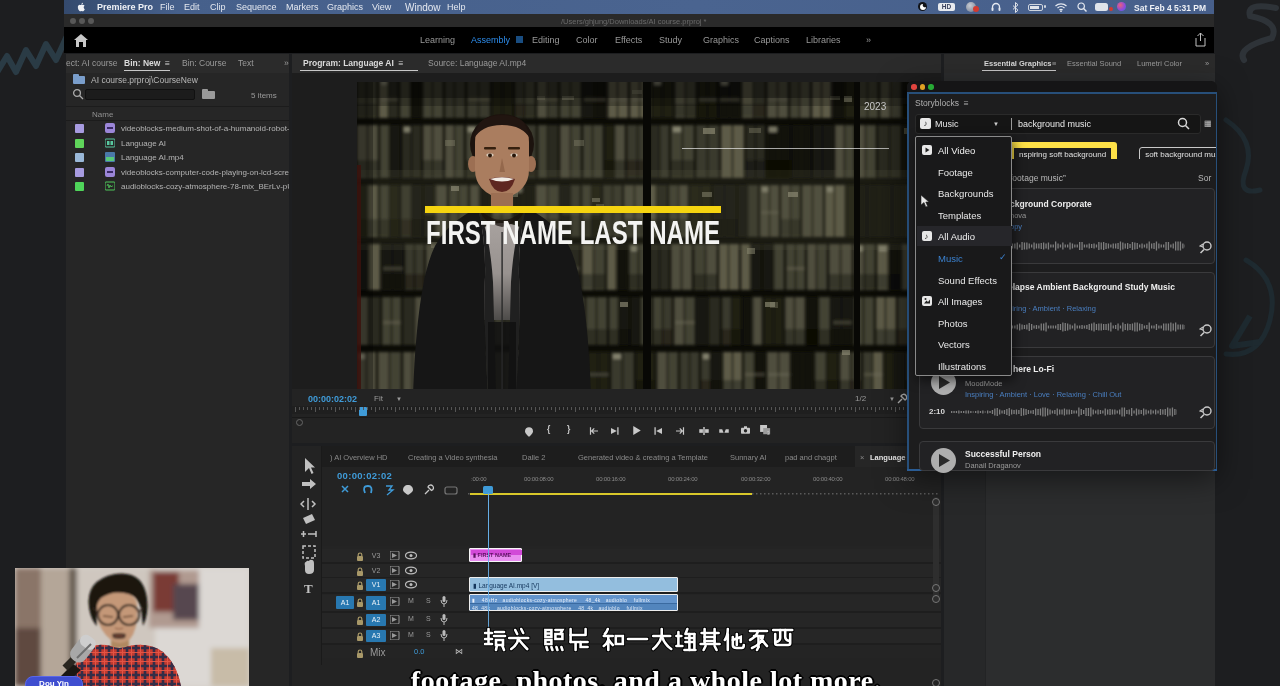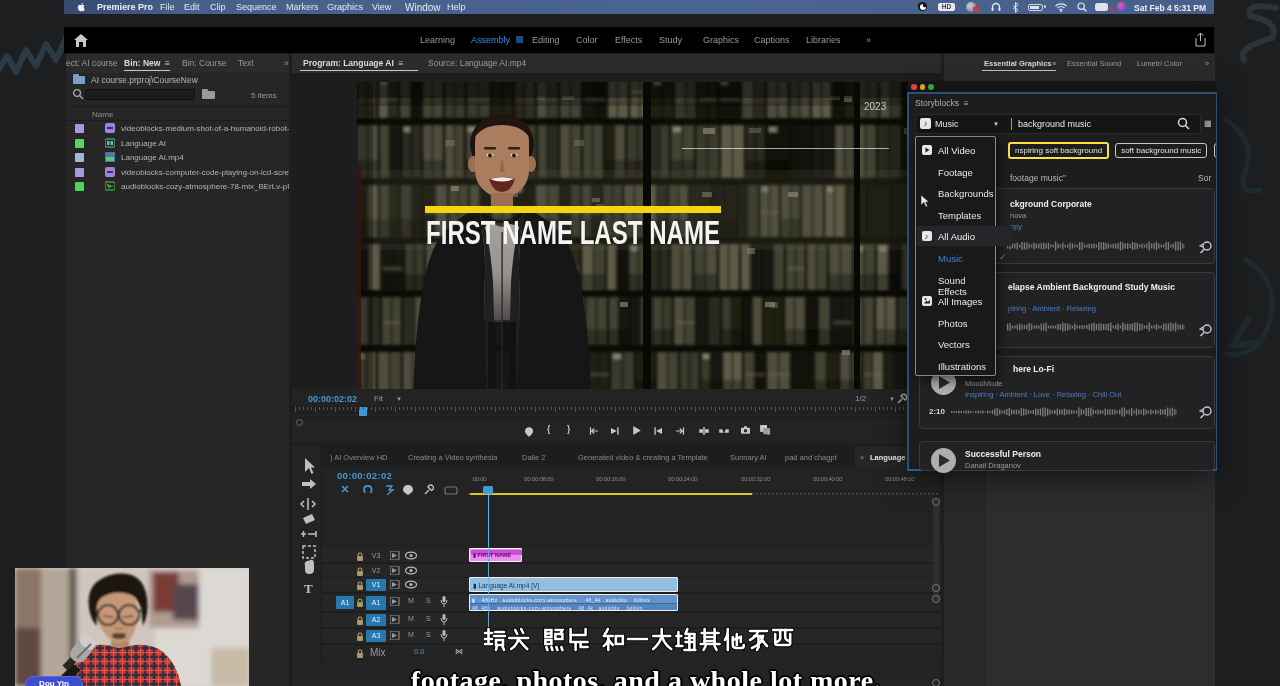--- a/index.html
+++ b/index.html
@@ -61,20 +61,26 @@
       </svg>
 <svg class="abs" style="left:162px;top:2px" width="10" height="10" viewBox="0 0 10 10">
         <circle cx="4.2" cy="4.2" r="3.2" stroke="#e4e8f0" stroke-width="1.2" fill="none"></circle>
         <path d="M6.6 6.6 L9.5 9.5" stroke="#e4e8f0" stroke-width="1.4"></path>
       </svg>
 <div class="abs" style="left:180px;top:3px;width:13px;height:8px;border-radius:2.5px;background:#dfe3ea"></div>
 <div class="abs" style="left:194px;top:6.5px;width:4px;height:4px;border-radius:50%;background:#d33a30"></div>
 <div class="abs" style="left:202px;top:2px;width:9px;height:9px;border-radius:50%;background:radial-gradient(circle at 35% 35%,#e8607a,#8a4adf 60%,#3a78d8)"></div>
 <div class="abs" style="left:219px;top:2.5px;font-size:8.5px;font-weight:bold">Sat Feb 4</div>
 <div class="abs" style="left:259px;top:2.5px;font-size:8.5px;font-weight:bold">5:31 PM</div>
+</div>
+    <div class="abs" style="left:64px;top:13.5px;width:1150px;height:13.5px;background:#2a2a2a">
+<div class="abs" style="left:6px;top:4px;width:6px;height:6px;border-radius:50%;background:#585858"></div>
+<div class="abs" style="left:15px;top:4px;width:6px;height:6px;border-radius:50%;background:#585858"></div>
+<div class="abs" style="left:24px;top:4px;width:6px;height:6px;border-radius:50%;background:#585858"></div>
+<div class="abs" style="left:497px;top:3.5px;color:#6a6a6a;font-size:7.5px">/Users/ghjung/Downloads/AI course.prproj *</div>
 </div>
     <div class="abs" style="left:64px;top:27px;width:1150px;height:26px;background:#000000">
 <svg class="abs" style="left:10px;top:7px" width="14" height="13" viewBox="0 0 14 13">
         <path d="M7 0 L14 6 L12 6 L12 13 L9 13 L9 8 L5 8 L5 13 L2 13 L2 6 L0 6 Z" fill="#c8c8c8"></path>
       </svg>
 <div class="abs" style="left:356px;top:8px;font-size:9px;color:#989898">Learning</div>
 <div class="abs" style="left:407px;top:8px;font-size:9px;color:#2d8ceb">Assembly</div>
 <div class="abs" style="left:452px;top:9px;width:7px;height:7px;background:#2d8ceb;opacity:.55"></div>
 <div class="abs" style="left:468px;top:8px;font-size:9px;color:#989898">Editing</div>
 <div class="abs" style="left:512px;top:8px;font-size:9px;color:#989898">Color</div>
@@ -1196,21 +1202,21 @@
 <div class="abs" style="left:86px;top:40px;font-size:6px;color:#ccc">▼</div>
 <div class="abs" style="left:104px;top:37px;width:1px;height:12px;background:#9a9a9a"></div>
 <div class="abs" style="left:111px;top:38px;font-size:9px;color:#e8e8e8">background music</div>
 <svg class="abs" style="left:270px;top:36px" width="13" height="13" viewBox="0 0 13 13">
         <circle cx="5.5" cy="5.5" r="4" stroke="#d8d8d8" stroke-width="1.5" fill="none"></circle>
         <path d="M8.5 8.5 L12 12" stroke="#d8d8d8" stroke-width="1.5"></path>
       </svg>
 <div class="abs" style="left:297px;top:38px;width:12px;height:12px;color:#c8c8c8;font-size:8px">▦</div>
 </div>
     <div class="abs" style="left:1008px;top:142px;width:208px;height:17px;overflow:hidden;color:#e0e0e0;font-size:8px;white-space:nowrap">
-<span style="display:inline-block;border:2px solid #fde047;border-radius:3px;padding:2px 5px;margin-right:6px">nspiring soft background</span><span style="display:inline-block;border:1px solid #c8c8c8;border-radius:3px;padding:2px 5px;margin-right:7px">soft background music</span><span style="display:inline-block;border:1px solid #c8c8c8;border-radius:3px;padding:2px 5px">am</span>
+<span style="display:inline-block;border:6px solid #fde047;border-radius:3px;padding:2px 5px;margin-right:22px">nspiring soft background</span><span style="display:inline-block;border:1px solid #c8c8c8;border-radius:3px;padding:2px 5px;margin-right:7px">soft background music</span><span style="display:inline-block;border:1px solid #c8c8c8;border-radius:3px;padding:2px 5px">am</span>
 </div>
     <div class="abs" style="left:1010px;top:173px;font-size:8.5px;color:#b8b8b8">footage music”</div>
     <div class="abs" style="left:1198px;top:173px;font-size:8.5px;color:#b8b8b8">Sor</div>
     <div class="abs" style="left:919px;top:188px;width:296px;height:76px;border:1px solid #3a3a3c;border-radius:4px;background:#222224"></div>
     <div class="abs" style="left:919px;top:272px;width:296px;height:76px;border:1px solid #3a3a3c;border-radius:4px;background:#222224"></div>
     <div class="abs" style="left:919px;top:356px;width:296px;height:73px;border:1px solid #3a3a3c;border-radius:4px;background:#222224"></div>
     <div class="abs" style="left:919px;top:441px;width:296px;height:30px;border:1px solid #3a3a3c;border-radius:4px;background:#222224"></div>
     <div class="abs" style="left:1010px;top:199px;font-size:8.5px;color:#efefef;font-weight:bold">ckground Corporate</div>
 <div class="abs" style="left:1010px;top:211px;font-size:7.5px;color:#9a9a9a">nova</div>
 <div class="abs" style="left:1010px;top:222px;font-size:7.5px;color:#4a7fc0">ppy</div>
@@ -1495,21 +1501,21 @@
       <circle cx="8" cy="6" r="4" stroke="#c8c8c8" stroke-width="1.4" fill="none"></circle>
       <path d="M5 9.5 L1.5 13" stroke="#c8c8c8" stroke-width="1.6"></path>
       <path d="M4 4 L1 6 L4 7" stroke="#c8c8c8" stroke-width="1.2" fill="none"></path>
     </svg>
     <div class="abs" style="left:931px;top:448px;width:25px;height:25px;border-radius:50%;background:#aeaeae"></div>
 <svg class="abs" style="left:939px;top:454px" width="11" height="13">
       <path d="M0 0 L11 6.5 L0 13 Z" fill="#2a2a2a"></path>
     </svg>
 <div class="abs" style="left:965px;top:449px;font-size:8.5px;color:#efefef;font-weight:bold">Successful Person</div>
 <div class="abs" style="left:965px;top:461px;font-size:7.5px;color:#9a9a9a">Danail Draganov</div>
-    <div class="abs" style="left:915px;top:136px;width:81px;height:240px;background:#19191a;border:1px solid #8a8a8a;border-radius:2px;box-shadow:2px 4px 12px rgba(0,0,0,.6)">
+    <div class="abs" style="left:915px;top:136px;width:97px;height:240px;background:#19191a;border:1px solid #8a8a8a;border-radius:2px;box-shadow:2px 4px 12px rgba(0,0,0,.6)">
       <div class="abs" style="left:1px;top:89px;width:95px;height:20px;background:#26262a"></div>
       <svg class="abs" style="left:6px;top:8px" width="10" height="10" viewBox="0 0 10 10">
         <rect x="0" y="0" width="10" height="10" rx="2" fill="#e8e8e8"></rect>
         <path d="M3.5 2.5 L7.5 5 L3.5 7.5 Z" fill="#222"></path>
       </svg>
       <div class="abs" style="left:22px;top:8px;font-size:9.5px;color:#f0f0f0">All Video</div>
       <div class="abs" style="left:22px;top:29.6px;font-size:9.5px;color:#e8e8e8">Footage</div>
       <div class="abs" style="left:22px;top:51.2px;font-size:9.5px;color:#e8e8e8">Backgrounds</div>
       <div class="abs" style="left:22px;top:72.80000000000001px;font-size:9.5px;color:#e8e8e8">Templates</div>
       <svg class="abs" style="left:6px;top:94.4px" width="10" height="10" viewBox="0 0 10 10">

